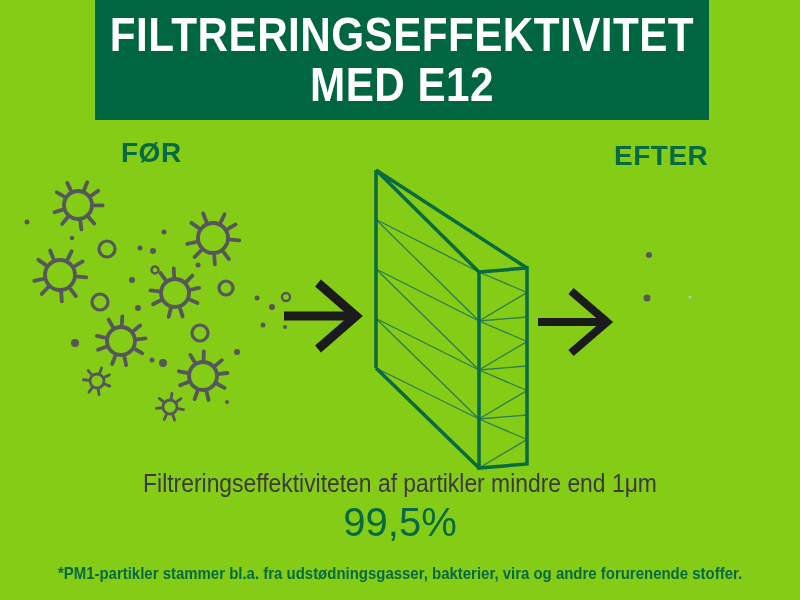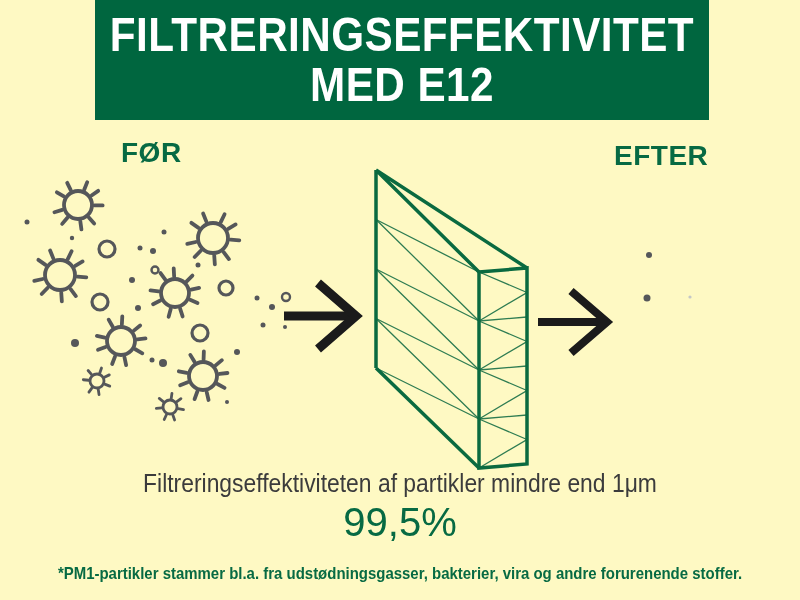--- a/index.html
+++ b/index.html
@@ -1,18 +1,18 @@
 <!DOCTYPE html>
 <html style="--banner_green: #00663F; --text_green: #076A43; --particle_gray: #55575A; --caption_dark: #3B3B3C; --arrow_black: #1B1B1B; --filter_edge_green: #0A6A40; --filter_line_green: #2E7C52; --faint_gray: #C4C7C7;"><head>
 <meta charset="utf-8">
 <style>
   html,body { margin:0; padding:0; background:#ffffff; }
   .stage {
     position:relative; width:800px; height:600px; overflow:hidden;
-    background:#fef9c3;
+    background:#84cc16;
     font-family:"Liberation Sans", sans-serif;
   }
   .banner {
     position:absolute; left:95px; top:0; width:614px; height:120px;
     background:var(--banner_green,#00663F);
     display:flex; align-items:center; justify-content:center;
   }
   .banner-inner {
     transform:scaleX(0.88); transform-origin:center;
     text-align:center; color:#ffffff; font-weight:700;

